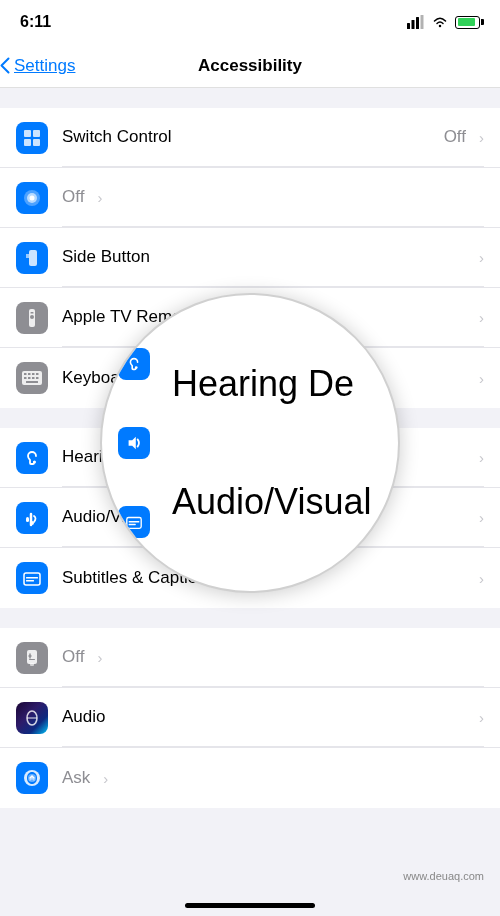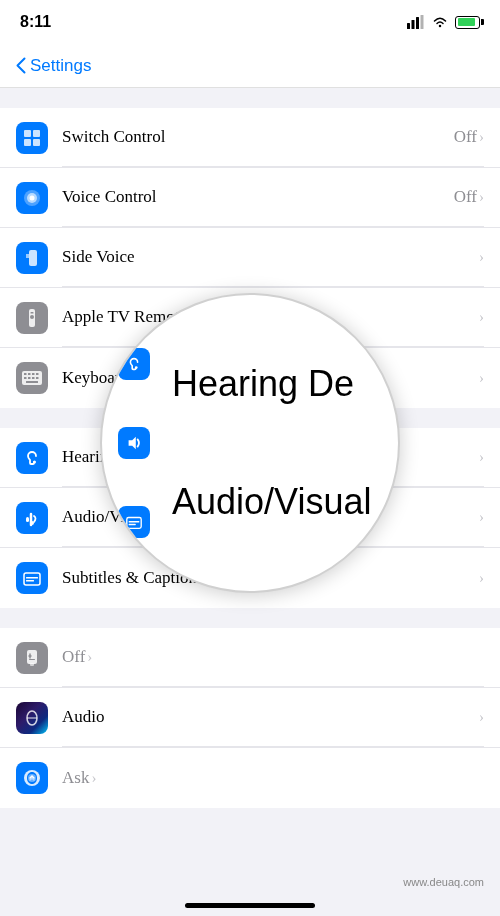--- a/index.html
+++ b/index.html
@@ -71,44 +71,44 @@
       height: 44px;
       background: #fff;
       display: flex;
       align-items: center;
       justify-content: center;
       position: relative;
       border-bottom: 1px solid #e0e0e0;
     }
     .nav-back {
       position: absolute;
-      left: 16px;
+      left: 0;
       display: flex;
       align-items: center;
       color: #007aff;
       font-size: 17px;
       cursor: pointer;
       gap: 4px;
+      text-decoration: underline;
     }
     .nav-title {
       font-size: 17px;
       font-weight: 600;
       color: #000;
     }
 
     
     .settings-container {
       background: #f2f2f7;
       padding-top: 20px;
     }
 
     .settings-section {
       background: #fff;
       margin-bottom: 0;
-      font-family: Liberation Serif, serif;
     }
 
     .section-gap {
       height: 20px;
       background: #f2f2f7;
     }
 
     .settings-row {
       display: flex;
       align-items: center;
@@ -149,21 +149,21 @@
     }
 
     .row-label {
       font-size: 17px;
       color: #000;
     }
 
     .row-right {
       display: flex;
       align-items: center;
-      gap: 2px;
+      gap: 13px;
       color: #8e8e93;
       font-size: 17px;
     }
 
     .chevron {
       color: #c7c7cc;
       font-size: 15px;
     }
 
     
@@ -237,32 +237,32 @@
       align-items: center;
       justify-content: center;
       margin-left: 16px;
       font-size: 16px;
       color: #fff;
       flex-shrink: 0;
     }
 
     .watermark {
       position: absolute;
-      bottom: 28px;
+      bottom: 34px;
       right: 16px;
       font-size: 11px;
       color: #888;
       z-index: 0;
     }
   </style>
 </head>
 <body>
 
 <div class="status-bar">
-  <span class="status-time">8:11</span>
+  <span class="status-time">6:11</span>
   <div class="status-icons">
 
     <svg width="18" height="14" viewBox="0 0 18 14">
       <rect x="0" y="8" width="3" height="6" rx="0.5" fill="#000"></rect>
       <rect x="4.5" y="5" width="3" height="9" rx="0.5" fill="#000"></rect>
       <rect x="9" y="2" width="3" height="12" rx="0.5" fill="#000"></rect>
       <rect x="13.5" y="0" width="3" height="14" rx="0.5" fill="#000" opacity="0.3"></rect>
     </svg>
 
     <svg width="18" height="14" viewBox="0 0 18 14">
@@ -279,20 +279,21 @@
   </div>
 </div>
 
 <div class="nav-bar">
   <div class="nav-back">
     <svg width="10" height="17" viewBox="0 0 10 17">
       <path d="M8.5 1.5 L1.5 8.5 L8.5 15.5" stroke="#007aff" stroke-width="2" fill="none" stroke-linecap="round" stroke-linejoin="round"></path>
     </svg>
     <span>Settings</span>
   </div>
+  <span class="nav-title">Accessibility</span>
 </div>
 
 <div class="settings-container">
 
   <div class="settings-section">
 
     <div class="settings-row">
       <div class="row-icon icon-switch">
         <svg width="20" height="20" viewBox="0 0 20 20">
           <rect x="2" y="2" width="7" height="7" rx="1" fill="white" opacity="0.8"></rect>
@@ -312,37 +313,36 @@
 
     <div class="settings-row">
       <div class="row-icon icon-voice">
         <svg width="20" height="20" viewBox="0 0 20 20">
           <circle cx="10" cy="10" r="8" fill="white" opacity="0.3"></circle>
           <circle cx="10" cy="10" r="5" fill="white" opacity="0.6"></circle>
           <circle cx="10" cy="10" r="2.5" fill="white"></circle>
         </svg>
       </div>
       <div class="row-content">
-        <span class="row-label">Voice Control</span>
         <div class="row-right">
           <span>Off</span>
           <span class="chevron">›</span>
         </div>
       </div>
     </div>
 
     <div class="settings-row">
       <div class="row-icon icon-side">
         <svg width="20" height="20" viewBox="0 0 20 20">
           <rect x="7" y="2" width="8" height="16" rx="2" fill="white" opacity="0.8"></rect>
           <path d="M7 6 L4 6 L4 10 L7 10" fill="white" opacity="0.6"></path>
         </svg>
       </div>
       <div class="row-content">
-        <span class="row-label">Side Voice</span>
+        <span class="row-label">Side Button</span>
         <div class="row-right">
           <span class="chevron">›</span>
         </div>
       </div>
     </div>
 
     <div class="settings-row">
       <div class="row-icon icon-tv">
         <svg width="20" height="20" viewBox="0 0 20 20">
           <rect x="7" y="1" width="6" height="18" rx="2" fill="white" opacity="0.85"></rect>

